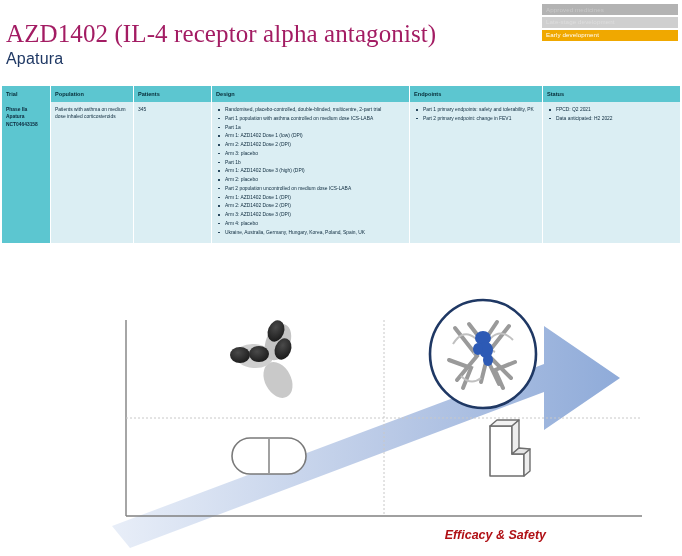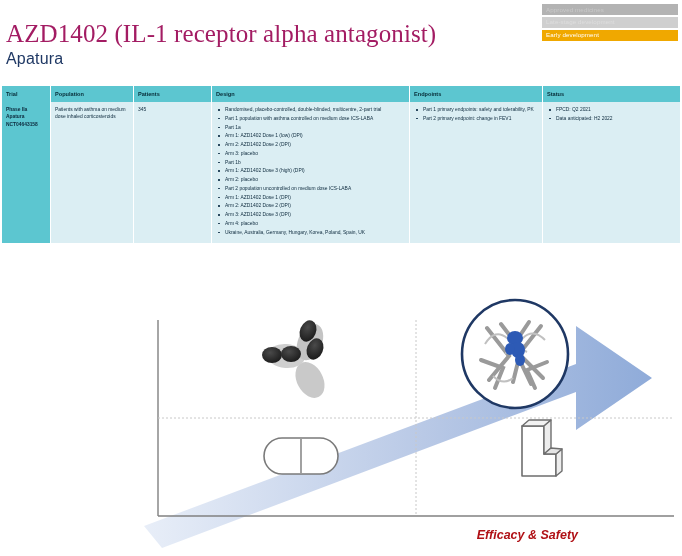--- a/index.html
+++ b/index.html
@@ -126,21 +126,20 @@
     background: #2b4a60;
   }
 
   
   .diagram {
     position: absolute;
     left: 0;
     top: 258px;
     width: 554px;
     height: 298px;
-    padding-left: 32px;
   }
   .diagram svg { display: block; }
 
   #label-efficacy {
     position: absolute;
     right: 8px;
     top: 270px;
     font-size: 12.5px;
     font-weight: bold;
     font-style: italic;
@@ -150,21 +149,21 @@
 </style>
 </head>
 <body>
 
 <div class="legend">
   <div class="legend-badge badge-approved">Approved medicines</div>
   <div class="legend-badge badge-late">Late-stage development</div>
   <div class="legend-badge badge-early">Early development</div>
 </div>
 
-<div class="title">AZD1402 (IL-1 receptor alpha antagonist)</div>
+<div class="title">AZD1402 (IL-4 receptor alpha antagonist)</div>
 <div class="subtitle">Apatura</div>
 
 <div class="table-wrap">
   <table class="trials">
     <thead>
       <tr>
         <th class="col-trial">Trial</th>
         <th class="col-pop">Population</th>
         <th class="col-pat">Patients</th>
         <th class="col-des">Design</th>

